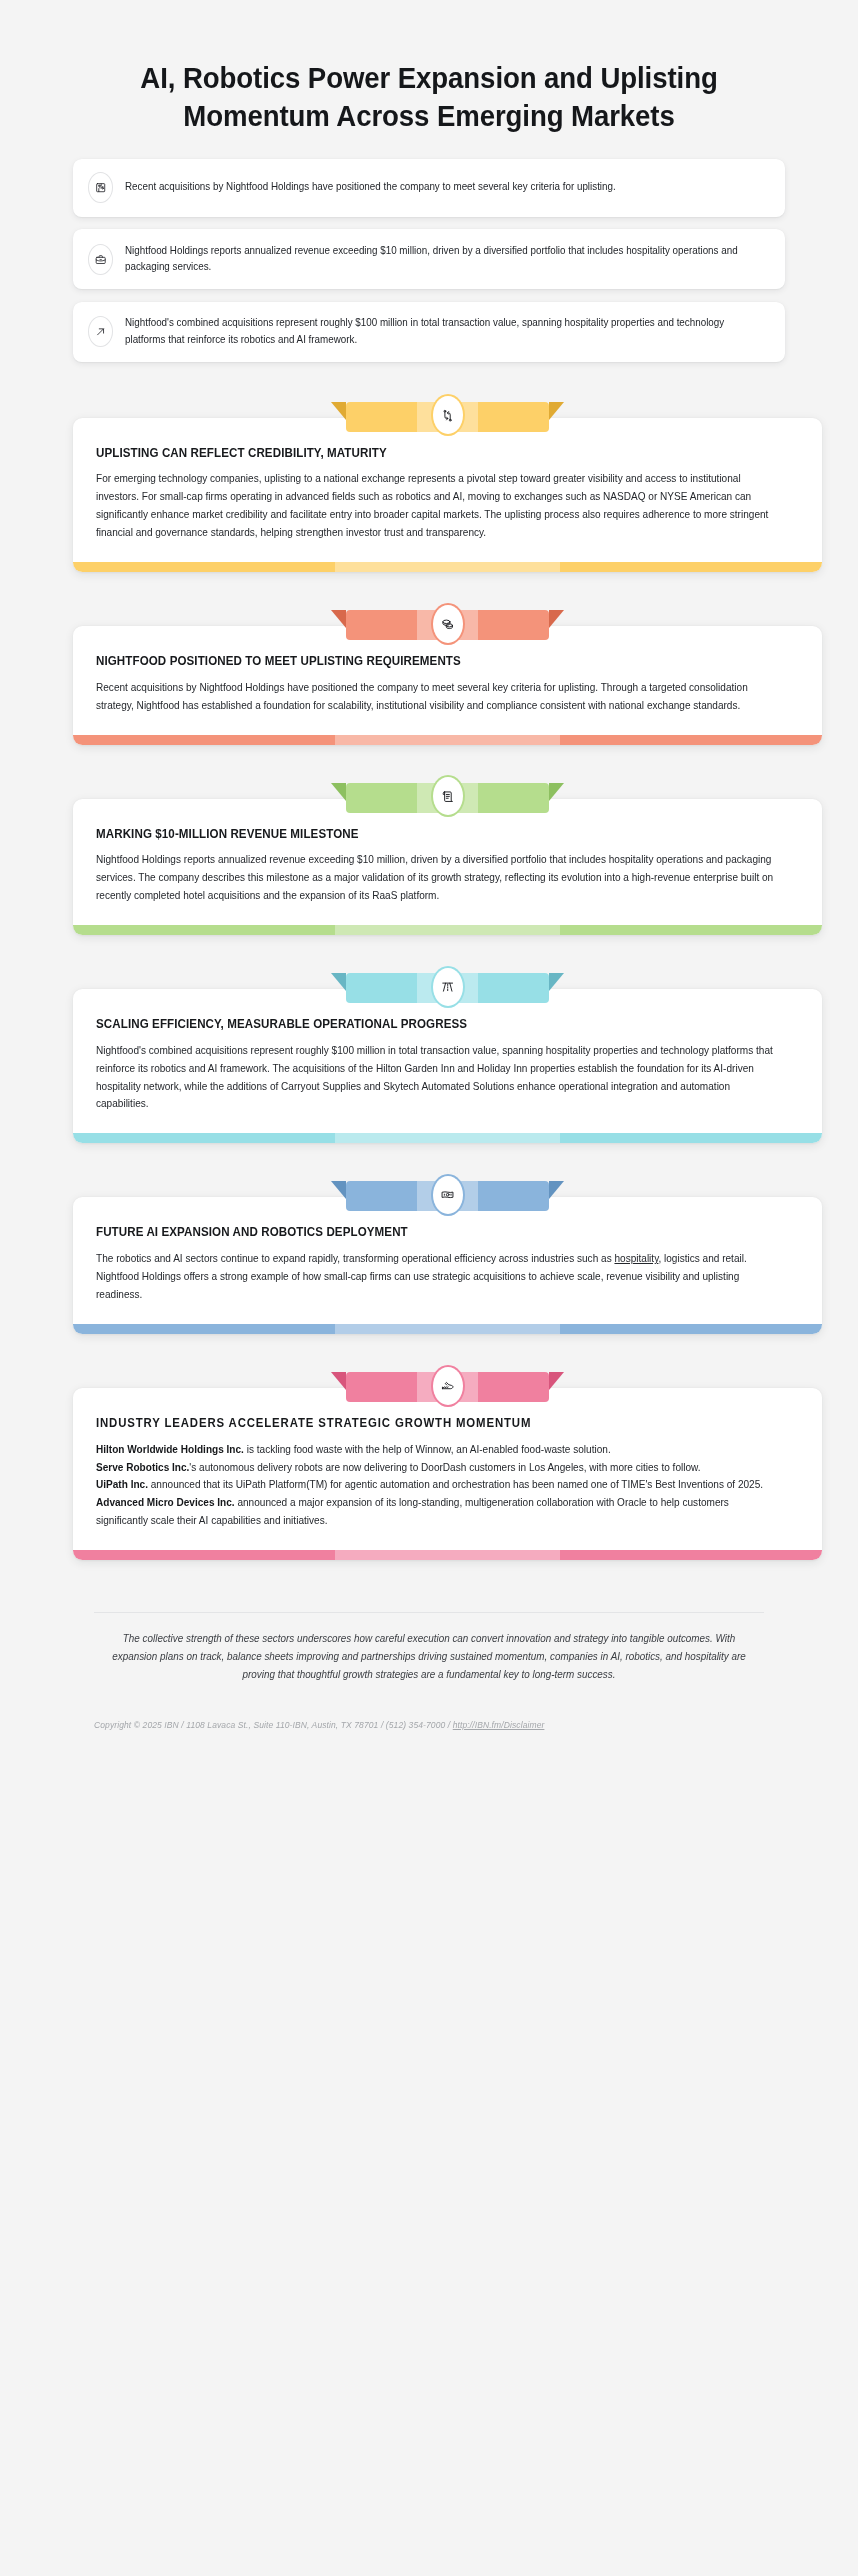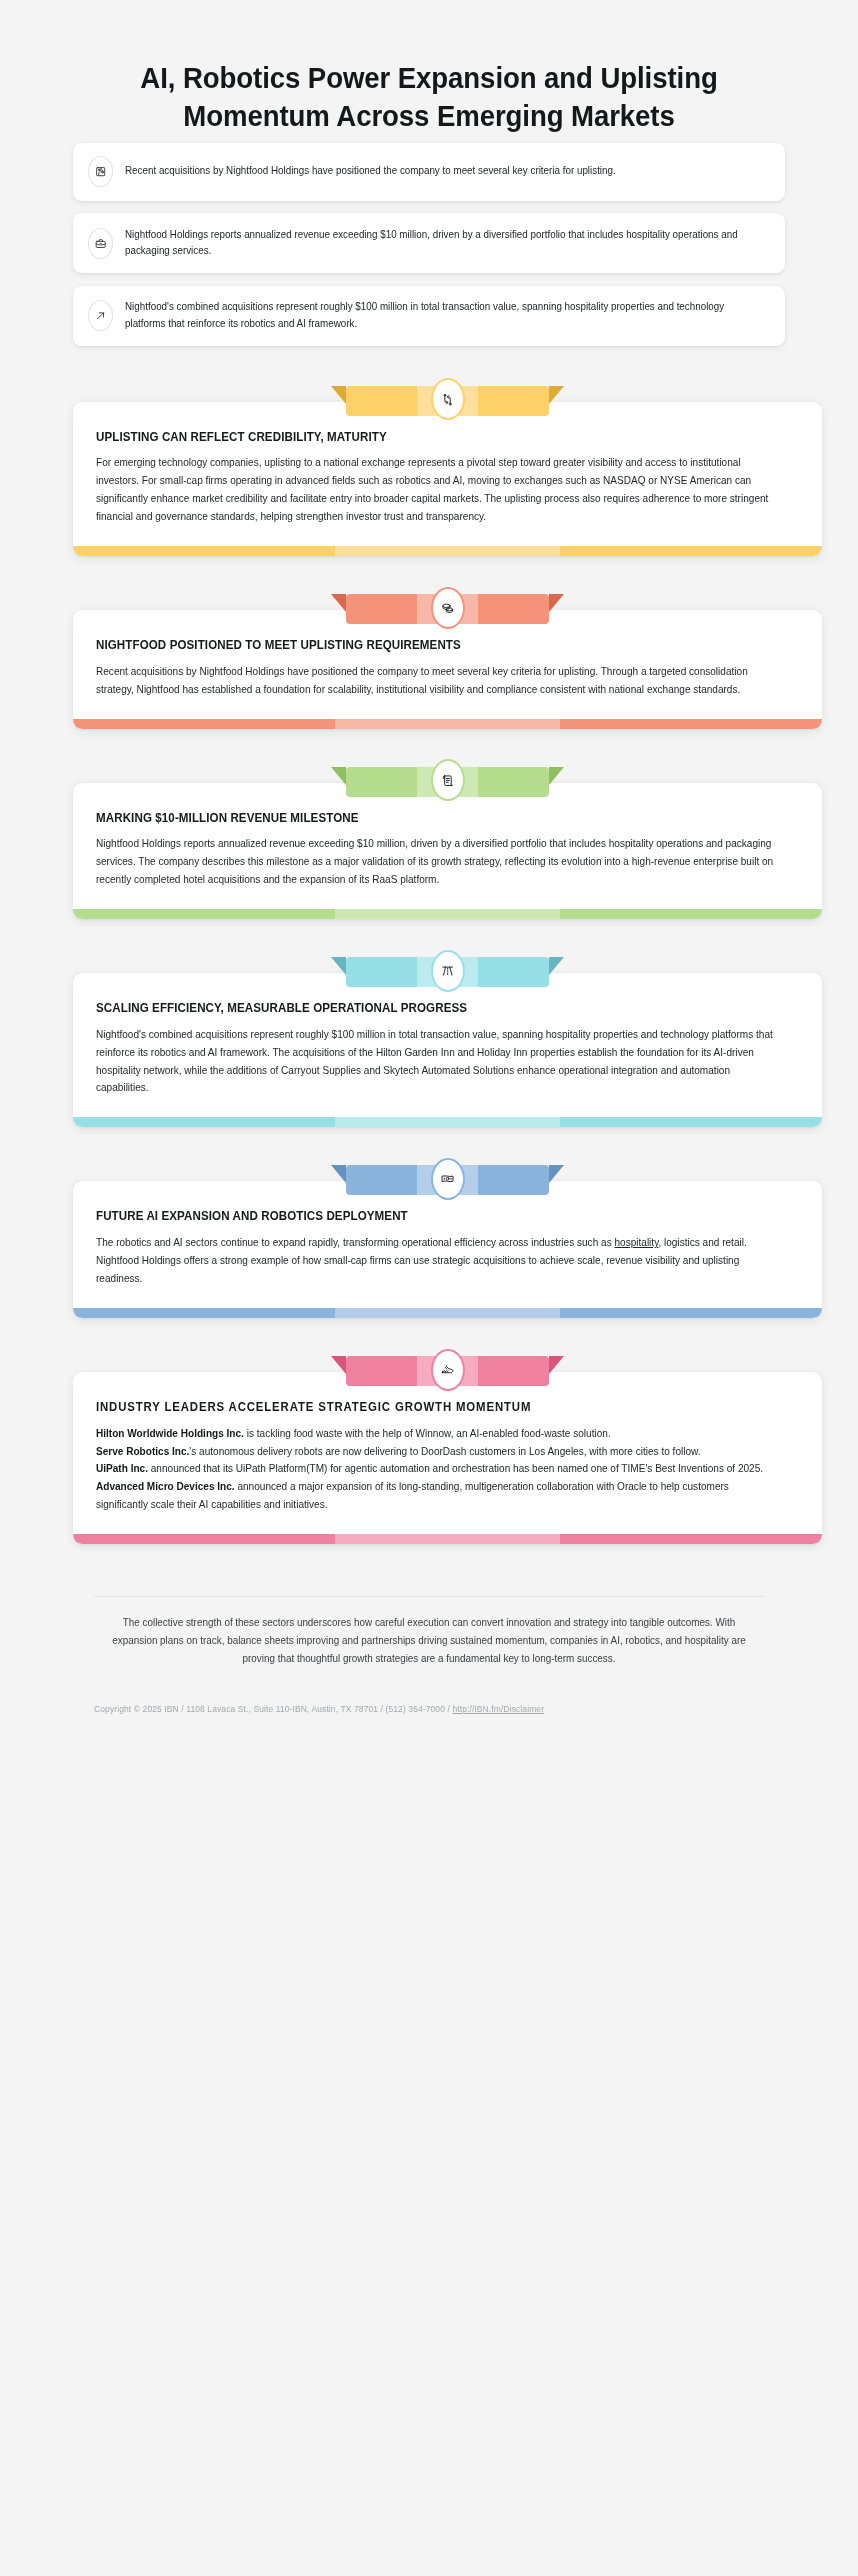--- a/index.html
+++ b/index.html
@@ -7,21 +7,21 @@
   html, body { margin: 0; padding: 0; }
   body {
     width: 858px;
     background: #f4f4f4;
     font-family: "Liberation Sans", sans-serif;
     -webkit-font-smoothing: antialiased;
   }
   .page { width: 858px; padding: 0 0 27px 0; position: relative; }
 
   
-  .title-wrap { padding: 59px 101px 7px 101px; }
+  .title-wrap { padding: 59px 101px 23px 101px; }
   h1.main-title {
     margin: 0;
     font-family: "Liberation Sans Narrow", "Liberation Sans", sans-serif;
     font-size: 30px;
     line-height: 1.28;
     font-weight: bold;
     letter-spacing: -0.1px;
     color: #15171a;
     text-align: center;
     transform: scaleX(0.92);
@@ -143,21 +143,21 @@
   .card-bottom { height: 10px; width: 100%; position: relative; }
   .card-bottom::after {
     content: "";
     position: absolute;
     left: 35%; top: 0; bottom: 0; width: 30%;
     background: rgba(255,255,255,0.34);
   }
   a.inline-link { color: inherit; text-decoration: underline; }
 
   
-  .footer { padding: 17.5px 94px 0 94px; }
+  .footer { padding: 17.5px 94px 0 94px; font-style: italic; }
   .divider {
     height: 0.7px;
     background: #e3e4e6;
     margin: 0 0 17.5px 0;
   }
   .conclusion {
     margin: 0;
     text-align: center;
     font-family: "Liberation Sans Narrow", "Liberation Sans", sans-serif;
     font-size: 10.2px;

